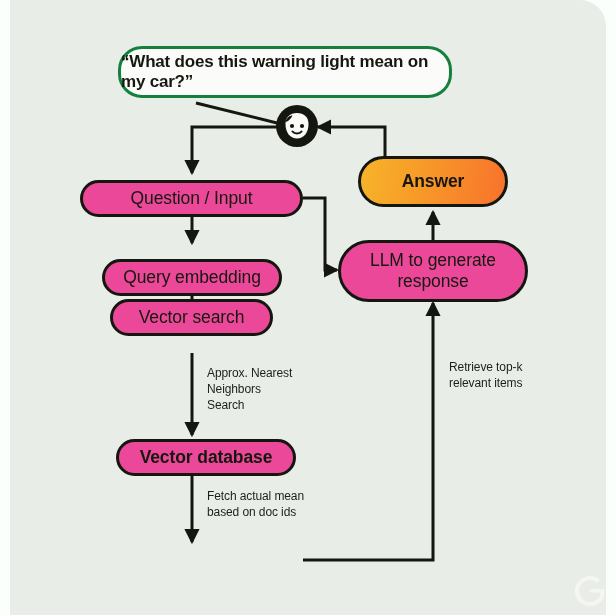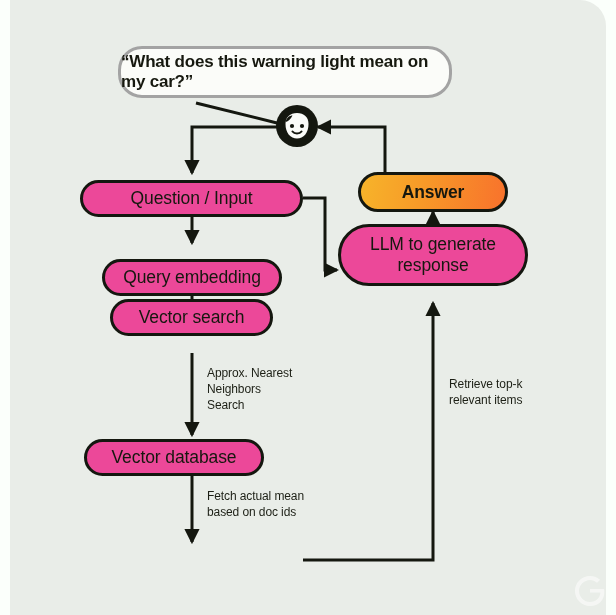--- a/index.html
+++ b/index.html
@@ -56,21 +56,21 @@
   .node.answer {
     background: linear-gradient(100deg, #f7b42a 0%, #f79a28 42%, #f8722c 100%);
     border-width: 3px;
     font-weight: 700;
     font-size: 17.5px;
   }
   .bubble {
     position: absolute;
     box-sizing: border-box;
     background: #fbfcf9;
-    border: 3px solid #a3a3a3;
+    border: 3px solid #15803d;
     border-radius: 24px;
     display: flex;
     align-items: center;
     justify-content: center;
     color: #16180f;
     font-size: 17px;
     font-weight: 700;
     letter-spacing: -0.2px;
   }
   .edge-label {
@@ -152,42 +152,42 @@
   </div>
 
   <div class="node" style="left:102px; top:259px; width:180px; height:37px;">
     <span>Query embedding</span>
   </div>
 
   <div class="node" style="left:110px; top:299px; width:163px; height:37px;">
     <span>Vector search</span>
   </div>
 
-  <div class="node" style="left:84px; top:439px; width:180px; height:37px;">
+  <div class="node" style="left:116px; top:439px; width:180px; height:37px;font-weight:bold;">
     <span>Vector database</span>
   </div>
 
 
-  <div class="node answer" style="left:358px; top:172px; width:150px; height:40px;">
+  <div class="node answer" style="left:358px; top:156px; width:150px; height:51px;">
     <span>Answer</span>
   </div>
 
-  <div class="node" style="left:338px; top:224px; width:190px; height:62px;">
+  <div class="node" style="left:338px; top:240px; width:190px; height:62px;">
     <span>LLM to generate
 response</span>
   </div>
 
   <div class="edge-label" style="left:207px; top:366px;">Approx. Nearest
 Neighbors
 Search</div>
 
   <div class="edge-label" style="left:207px; top:489px;">Fetch actual mean
 based on doc ids</div>
 
-  <div class="edge-label" style="left:449px; top:377px;">Retrieve top-k
+  <div class="edge-label" style="left:449px; top:360px;">Retrieve top-k
 relevant items</div>
 
   <div class="watermark">
     <svg viewBox="0 0 44 44" xmlns="http://www.w3.org/2000/svg">
       <path d="M 22 11 C 16 11 11 16 11 22 C 11 28 16 33 22 33 C 28 33 32 29 32.5 23.5 L 22 23.5 L 22 20 L 36 20 C 36.2 21 36.3 21.9 36.3 23 C 36.3 31 30.8 37 22 37 C 13.7 37 7 30.3 7 22 C 7 13.7 13.7 7 22 7 C 26 7 29.4 8.4 32 10.8 L 29 13.8 C 27.2 12.1 24.8 11 22 11 Z" fill="#ffffff"></path>
     </svg>
   </div>
 </div>
 
 </body></html>

